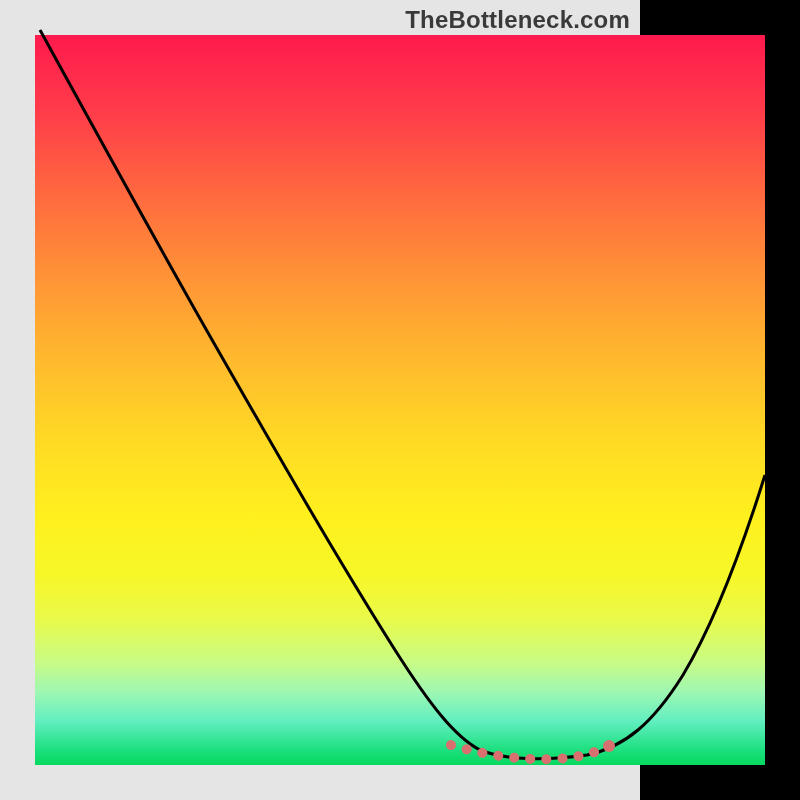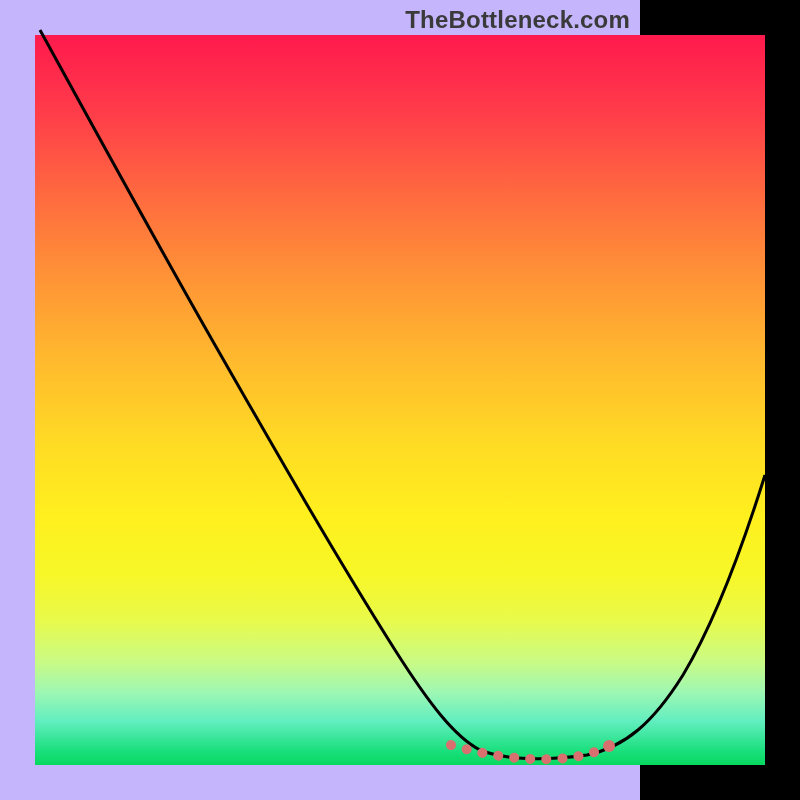--- a/index.html
+++ b/index.html
@@ -10,21 +10,21 @@
     background: #000;
     overflow: hidden;
     font-family: Arial, Helvetica, sans-serif;
   }
   .frame {
     position: absolute;
     left: 0;
     top: 0;
     width: 640px;
     height: 800px;
-    background: #c4b5fd;
+    background: #e5e5e5;
   }
   .plot {
     position: absolute;
     left: 35px;
     top: 35px;
     width: 730px;
     height: 730px;
     background: linear-gradient(
       to bottom,
       #ff1a4d 0%,

